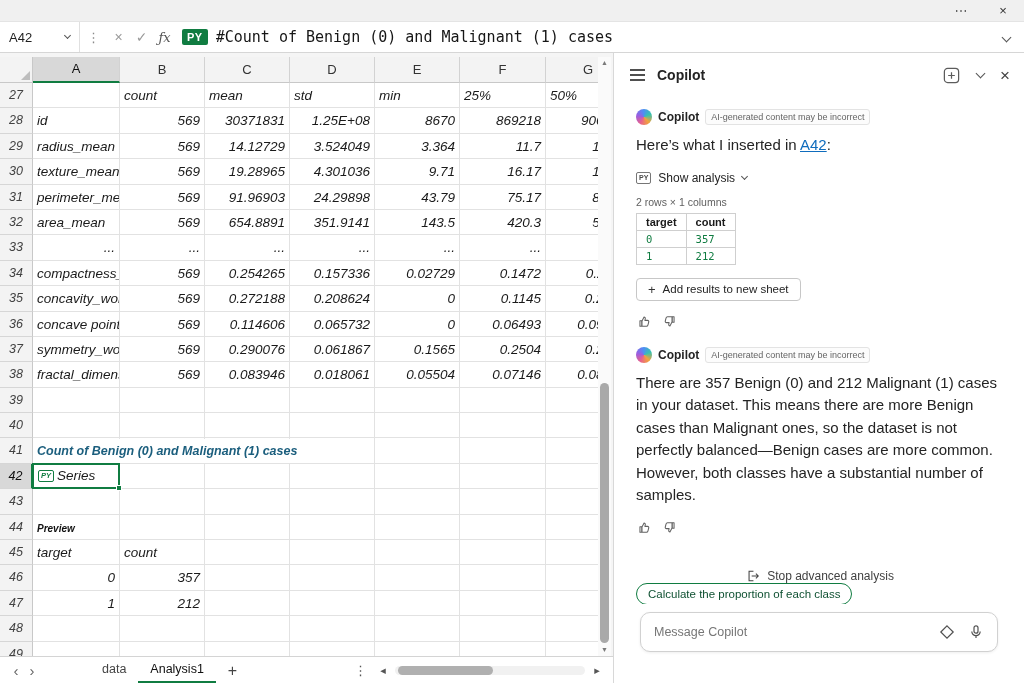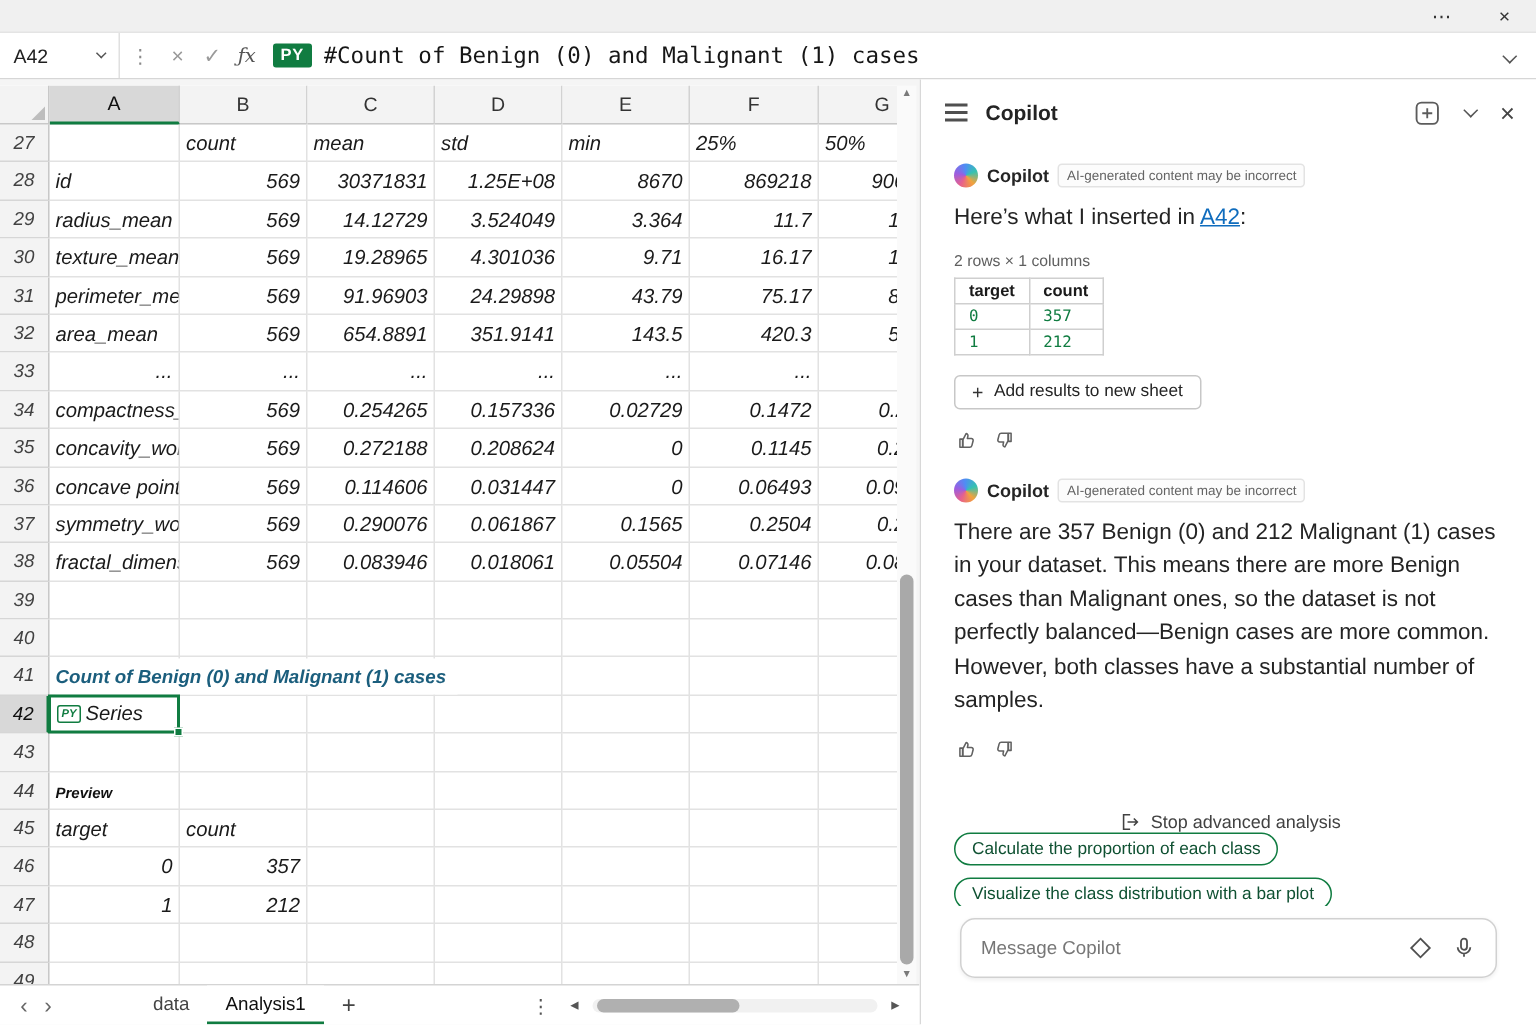--- a/index.html
+++ b/index.html
@@ -265,21 +265,21 @@
               <div class="cell num" style="width: 85px;">0.208624</div>
               <div class="cell num" style="width: 85px;">0</div>
               <div class="cell num" style="width: 86px;">0.1145</div>
               <div class="cell num" style="width: 85px;">0.2267</div>
             </div>
             <div class="grid-row">
               <div class="gutter-cell">36</div>
               <div class="cell" style="width: 87px;">concave points_worst</div>
               <div class="cell num" style="width: 85px;">569</div>
               <div class="cell num" style="width: 85px;">0.114606</div>
-              <div class="cell num" style="width: 85px;">0.031447</div>
+              <div class="cell num" style="width: 85px;">0.065732</div>
               <div class="cell num" style="width: 85px;">0</div>
               <div class="cell num" style="width: 86px;">0.06493</div>
               <div class="cell num" style="width: 85px;">0.09993</div>
             </div>
             <div class="grid-row">
               <div class="gutter-cell">37</div>
               <div class="cell" style="width: 87px;">symmetry_worst</div>
               <div class="cell num" style="width: 85px;">569</div>
               <div class="cell num" style="width: 85px;">0.290076</div>
               <div class="cell num" style="width: 85px;">0.061867</div>
@@ -456,20 +456,25 @@
 
       <div class="cp-body">
 
         <div class="msg">
           <div class="msg-head">
             <span class="avatar"></span>
             <span class="sender">Copilot</span>
             <span class="ai-badge">AI-generated content may be incorrect</span>
           </div>
           <div class="msg-text"><span>Here’s what I inserted in </span><a class="cell-link">A42</a><span>:</span></div>
+          <div class="analysis-toggle">
+            <span class="py-chip">PY</span>
+            <span class="toggle-label">Show analysis</span>
+            <span class="chev-down sm"></span>
+          </div>
           <div class="dims">2 rows × 1 columns</div>
           <table class="result-table">
             <thead>
                 <tr>
                   <th>target</th>
                   <th>count</th>
                 </tr>
               </thead>
             <tbody>
                 <tr>

